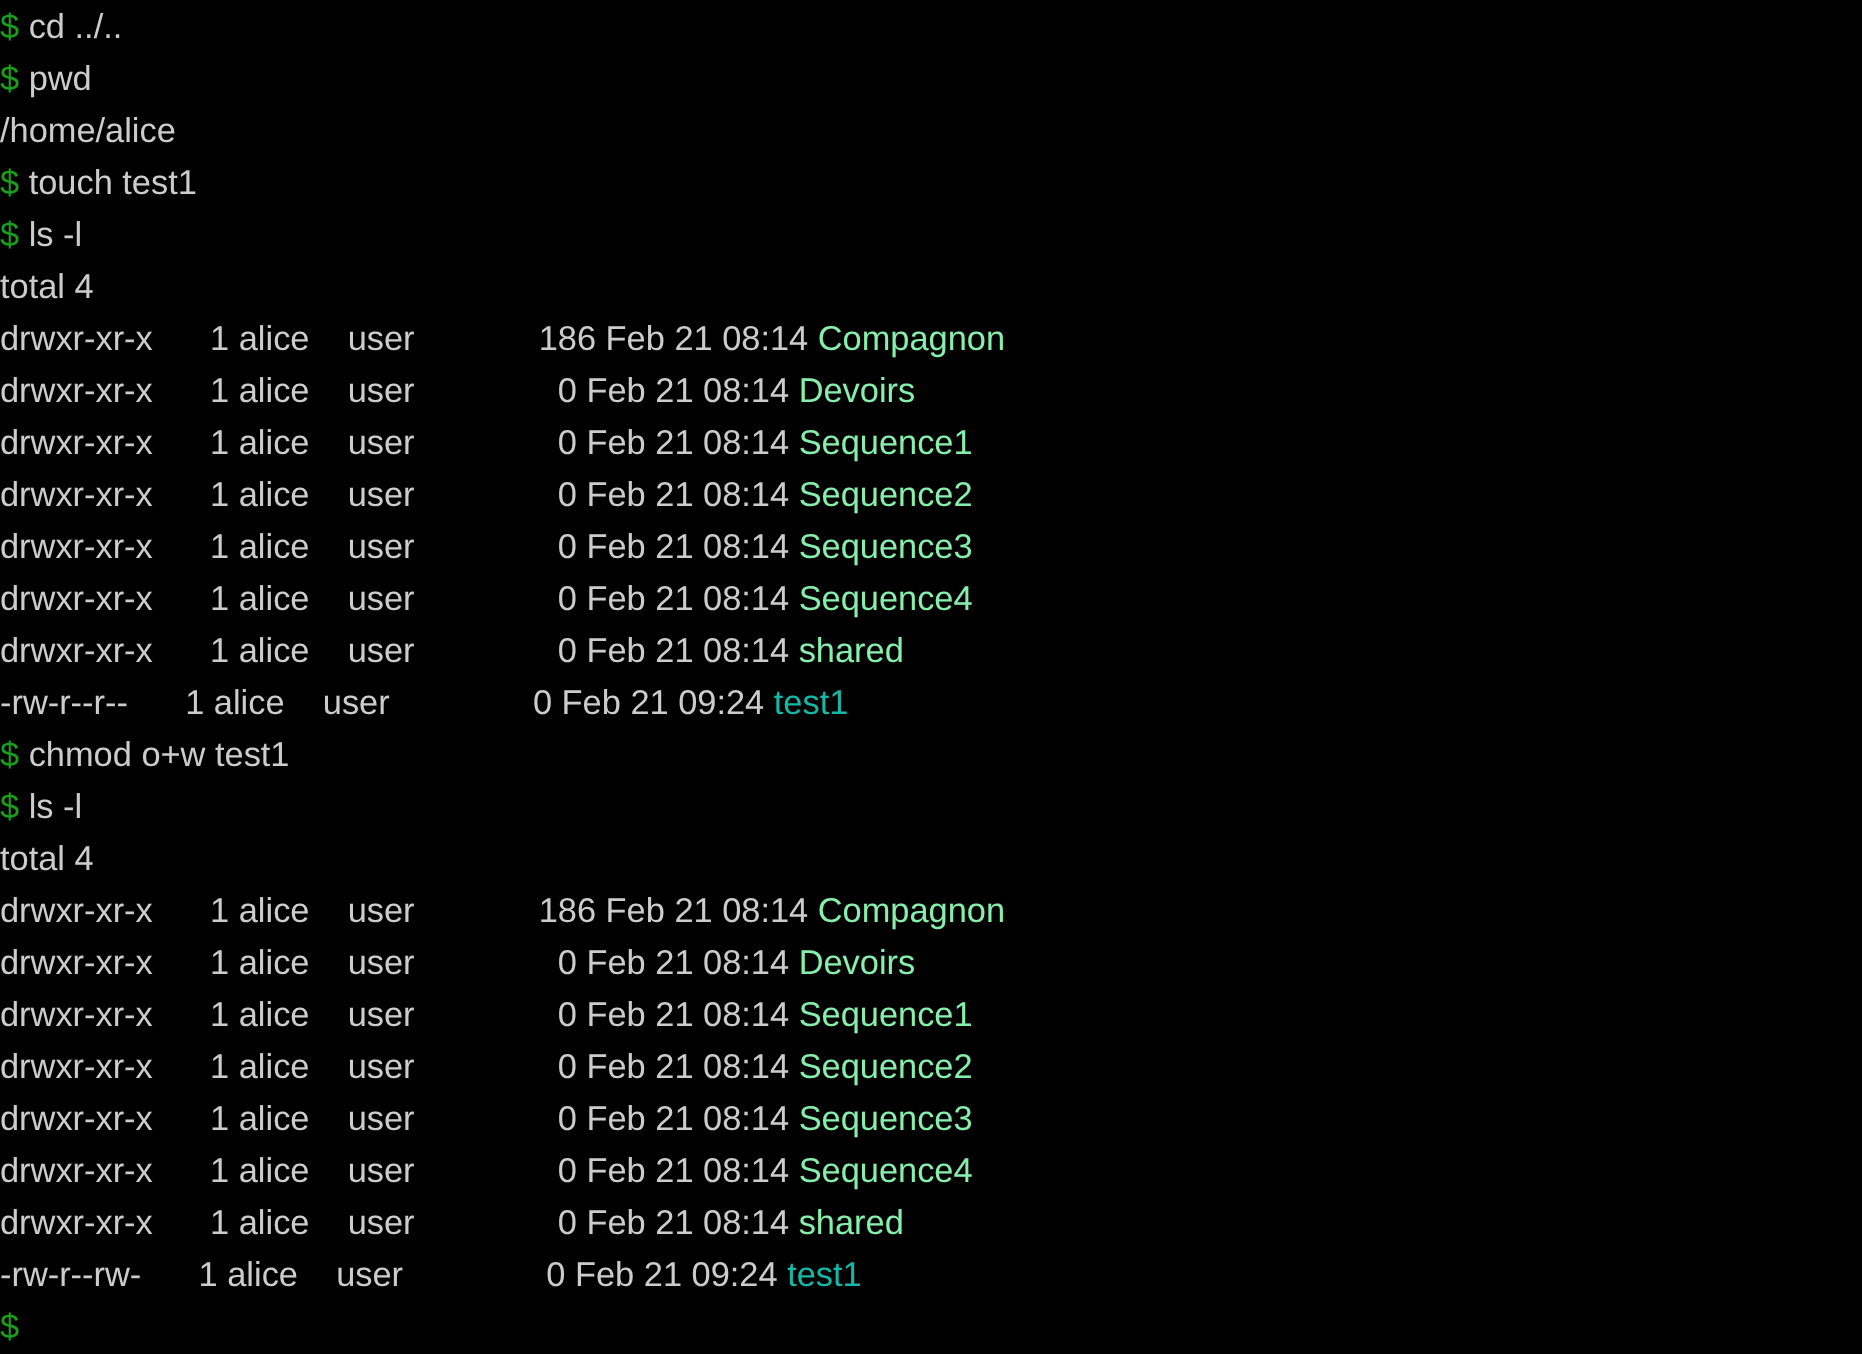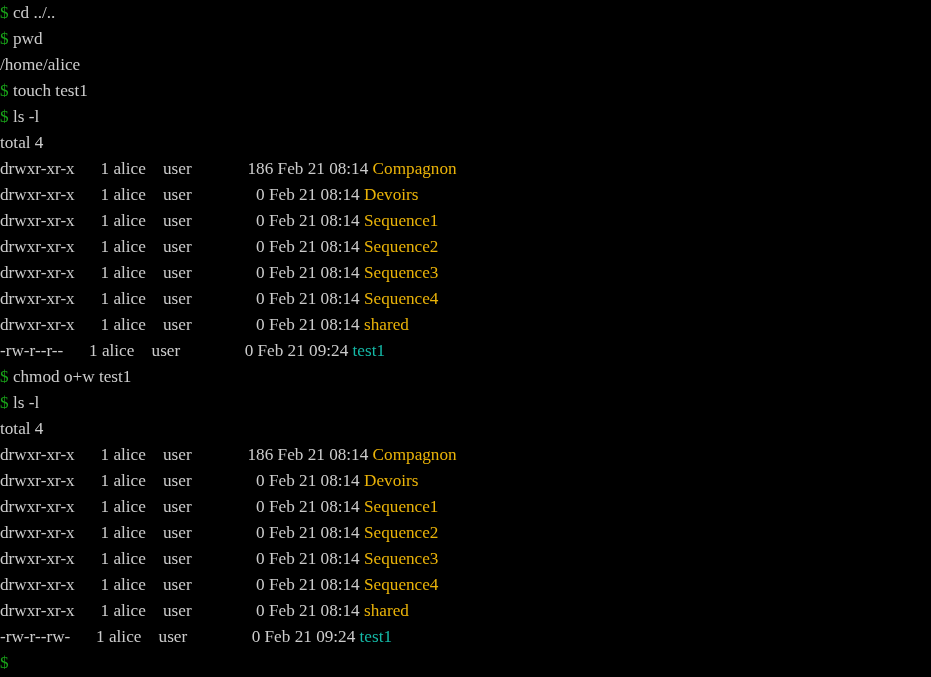--- a/index.html
+++ b/index.html
@@ -23,33 +23,33 @@
     font-size: 17.2px;
     line-height: 26px;
     letter-spacing: 0px;
     color: #cccccc;
     white-space: pre;
     overflow: hidden;
   }
   .line {
     height: 26px;
     white-space: pre;
-    font-family: Liberation Serif, serif;
+    font-family: Liberation Sans, sans-serif;
   }
   .prompt {
     color: #18a018;
   }
   .cmd {
     color: #cccccc;
   }
   .out {
     color: #cccccc;
   }
   .dir {
-    color: #eab308;
+    color: #86efac;
     text-align: right;
   }
   .file {
     color: #14b8a6;
   }
 </style>
 </head>
 <body>
 
 <div id="terminal"><div class="line"><span class="prompt">$</span><span class="cmd"> cd ../..</span></div><div class="line"><span class="prompt">$</span><span class="cmd"> pwd</span></div><div class="line"><span class="out">/home/alice</span></div><div class="line"><span class="prompt">$</span><span class="cmd"> touch test1</span></div><div class="line"><span class="prompt">$</span><span class="cmd"> ls -l</span></div><div class="line"><span class="out">total 4</span></div><div class="line"><span class="out">drwxr-xr-x</span><span class="out">      1</span><span class="out"> alice    </span><span class="out">user      </span><span class="out">       186</span><span class="out"> Feb 21 08:14 </span><span class="dir">Compagnon</span></div><div class="line"><span class="out">drwxr-xr-x</span><span class="out">      1</span><span class="out"> alice    </span><span class="out">user      </span><span class="out">         0</span><span class="out"> Feb 21 08:14 </span><span class="dir">Devoirs</span></div><div class="line"><span class="out">drwxr-xr-x</span><span class="out">      1</span><span class="out"> alice    </span><span class="out">user      </span><span class="out">         0</span><span class="out"> Feb 21 08:14 </span><span class="dir">Sequence1</span></div><div class="line"><span class="out">drwxr-xr-x</span><span class="out">      1</span><span class="out"> alice    </span><span class="out">user      </span><span class="out">         0</span><span class="out"> Feb 21 08:14 </span><span class="dir">Sequence2</span></div><div class="line"><span class="out">drwxr-xr-x</span><span class="out">      1</span><span class="out"> alice    </span><span class="out">user      </span><span class="out">         0</span><span class="out"> Feb 21 08:14 </span><span class="dir">Sequence3</span></div><div class="line"><span class="out">drwxr-xr-x</span><span class="out">      1</span><span class="out"> alice    </span><span class="out">user      </span><span class="out">         0</span><span class="out"> Feb 21 08:14 </span><span class="dir">Sequence4</span></div><div class="line"><span class="out">drwxr-xr-x</span><span class="out">      1</span><span class="out"> alice    </span><span class="out">user      </span><span class="out">         0</span><span class="out"> Feb 21 08:14 </span><span class="dir">shared</span></div><div class="line"><span class="out">-rw-r--r--</span><span class="out">      1</span><span class="out"> alice    </span><span class="out">user      </span><span class="out">         0</span><span class="out"> Feb 21 09:24 </span><span class="file">test1</span></div><div class="line"><span class="prompt">$</span><span class="cmd"> chmod o+w test1</span></div><div class="line"><span class="prompt">$</span><span class="cmd"> ls -l</span></div><div class="line"><span class="out">total 4</span></div><div class="line"><span class="out">drwxr-xr-x</span><span class="out">      1</span><span class="out"> alice    </span><span class="out">user      </span><span class="out">       186</span><span class="out"> Feb 21 08:14 </span><span class="dir">Compagnon</span></div><div class="line"><span class="out">drwxr-xr-x</span><span class="out">      1</span><span class="out"> alice    </span><span class="out">user      </span><span class="out">         0</span><span class="out"> Feb 21 08:14 </span><span class="dir">Devoirs</span></div><div class="line"><span class="out">drwxr-xr-x</span><span class="out">      1</span><span class="out"> alice    </span><span class="out">user      </span><span class="out">         0</span><span class="out"> Feb 21 08:14 </span><span class="dir">Sequence1</span></div><div class="line"><span class="out">drwxr-xr-x</span><span class="out">      1</span><span class="out"> alice    </span><span class="out">user      </span><span class="out">         0</span><span class="out"> Feb 21 08:14 </span><span class="dir">Sequence2</span></div><div class="line"><span class="out">drwxr-xr-x</span><span class="out">      1</span><span class="out"> alice    </span><span class="out">user      </span><span class="out">         0</span><span class="out"> Feb 21 08:14 </span><span class="dir">Sequence3</span></div><div class="line"><span class="out">drwxr-xr-x</span><span class="out">      1</span><span class="out"> alice    </span><span class="out">user      </span><span class="out">         0</span><span class="out"> Feb 21 08:14 </span><span class="dir">Sequence4</span></div><div class="line"><span class="out">drwxr-xr-x</span><span class="out">      1</span><span class="out"> alice    </span><span class="out">user      </span><span class="out">         0</span><span class="out"> Feb 21 08:14 </span><span class="dir">shared</span></div><div class="line"><span class="out">-rw-r--rw-</span><span class="out">      1</span><span class="out"> alice    </span><span class="out">user      </span><span class="out">         0</span><span class="out"> Feb 21 09:24 </span><span class="file">test1</span></div><div class="line"><span class="prompt">$</span></div></div>

